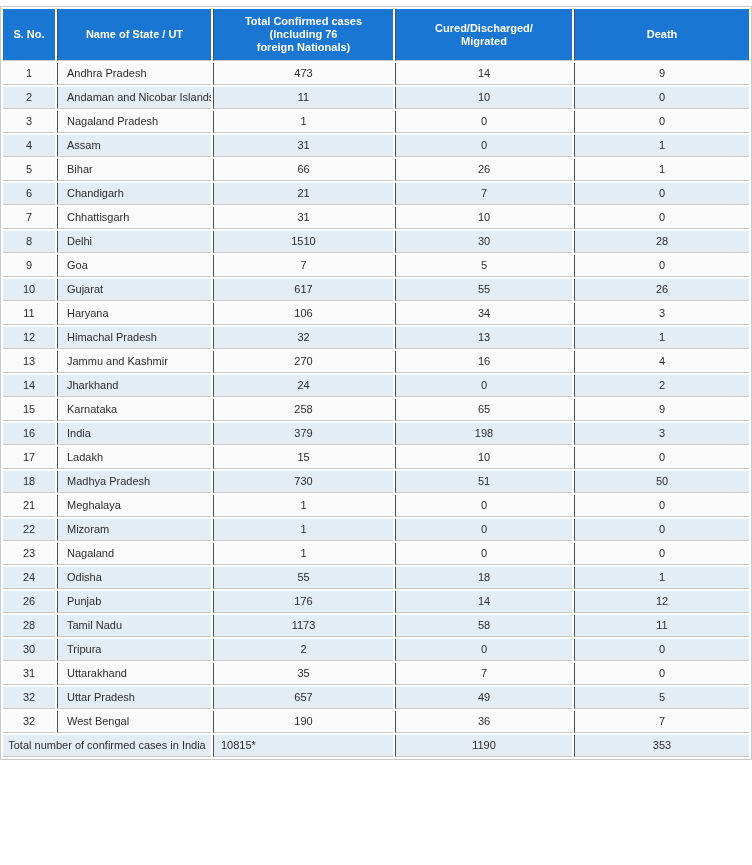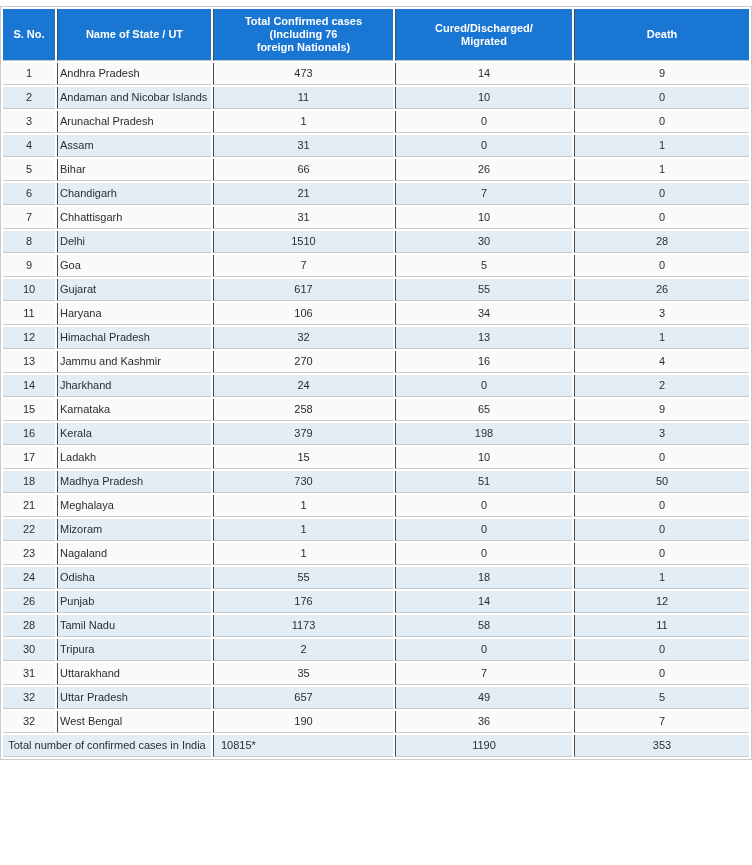--- a/index.html
+++ b/index.html
@@ -53,21 +53,21 @@
     border-bottom: 1px solid #c9c9c9;
     overflow: hidden;
     white-space: nowrap;
   }
   
   tr > *:not(:first-child) {
     border-left: 1px solid #4d4d4d;
   }
   tr.odd  td { background: #fafafa; }
   tr.even td { background: #e3edf6; }
-  td.left { text-align: left; padding-left: 2px; }
+  td.left { text-align: left; padding-left: 9px; }
   tr.total-row td { background: #e3edf6; }
   td.total-label { text-align: center; }
   td.left-val { text-align: left; padding-left: 7px; }
 </style>
 </head>
 <body>
 
 <div class="page">
   <table class="covid-table">
     <colgroup>
@@ -98,21 +98,21 @@
         </tr>
         <tr class="even">
           <td>2</td>
           <td class="left">Andaman and Nicobar Islands</td>
           <td>11</td>
           <td>10</td>
           <td>0</td>
         </tr>
         <tr class="odd">
           <td>3</td>
-          <td class="left">Arunachal Pradesh</td>
+          <td class="left">Nagaland Pradesh</td>
           <td>1</td>
           <td>0</td>
           <td>0</td>
         </tr>
         <tr class="even">
           <td>4</td>
           <td class="left">Assam</td>
           <td>31</td>
           <td>0</td>
           <td>1</td>
@@ -189,21 +189,21 @@
         </tr>
         <tr class="odd">
           <td>15</td>
           <td class="left">Karnataka</td>
           <td>258</td>
           <td>65</td>
           <td>9</td>
         </tr>
         <tr class="even">
           <td>16</td>
-          <td class="left">Kerala</td>
+          <td class="left">India</td>
           <td>379</td>
           <td>198</td>
           <td>3</td>
         </tr>
         <tr class="odd">
           <td>17</td>
           <td class="left">Ladakh</td>
           <td>15</td>
           <td>10</td>
           <td>0</td>

